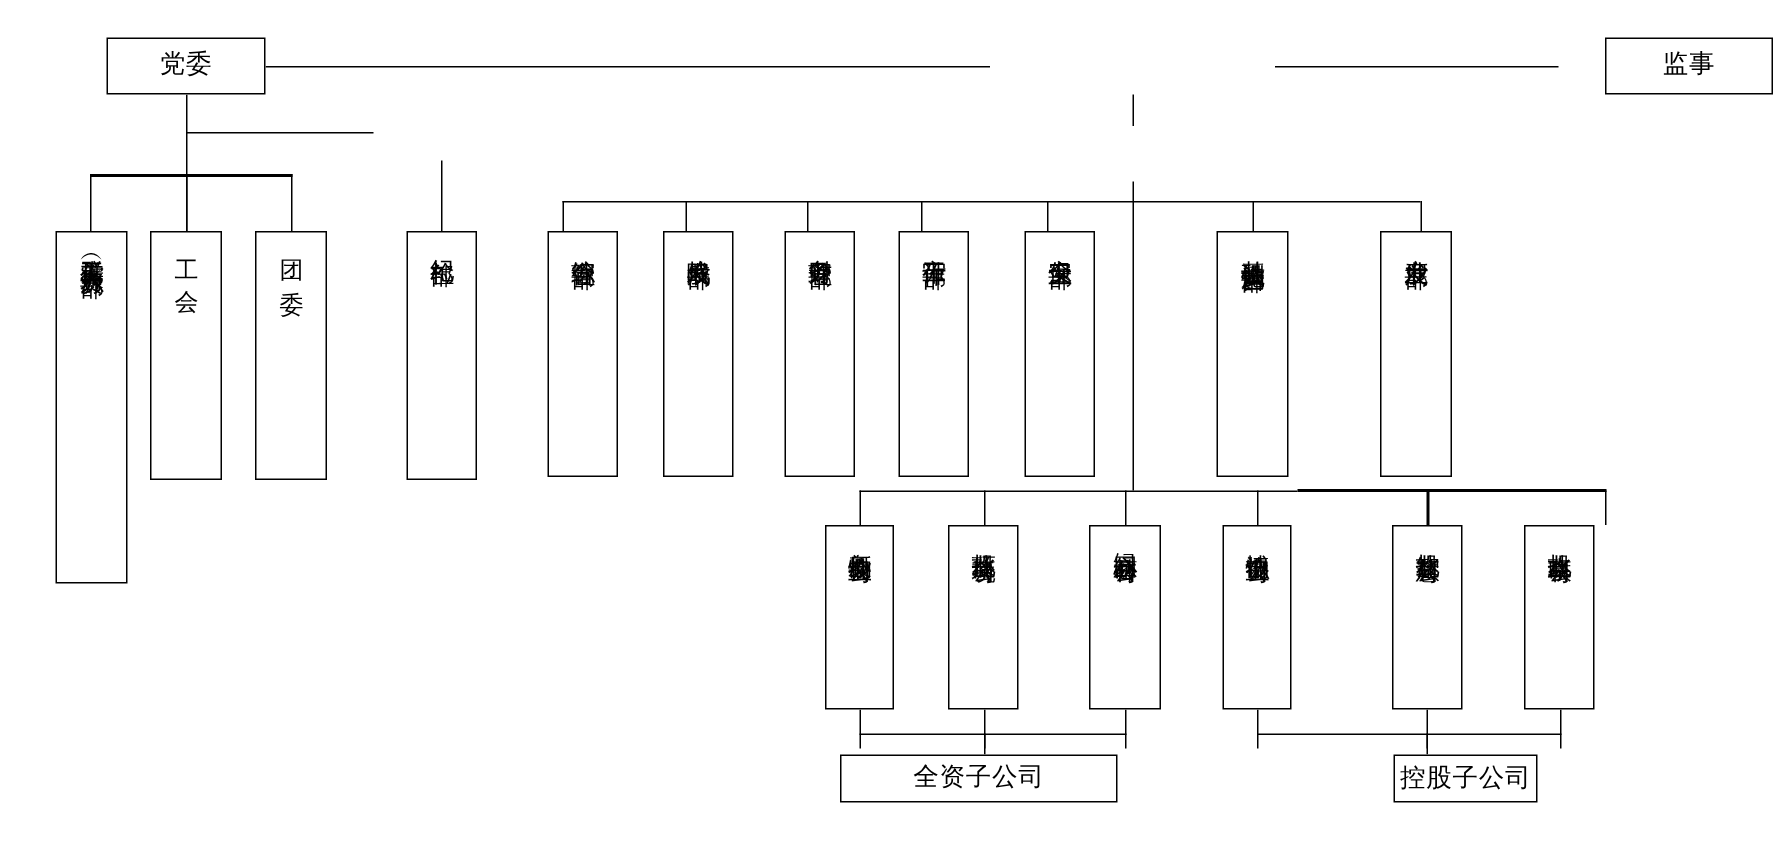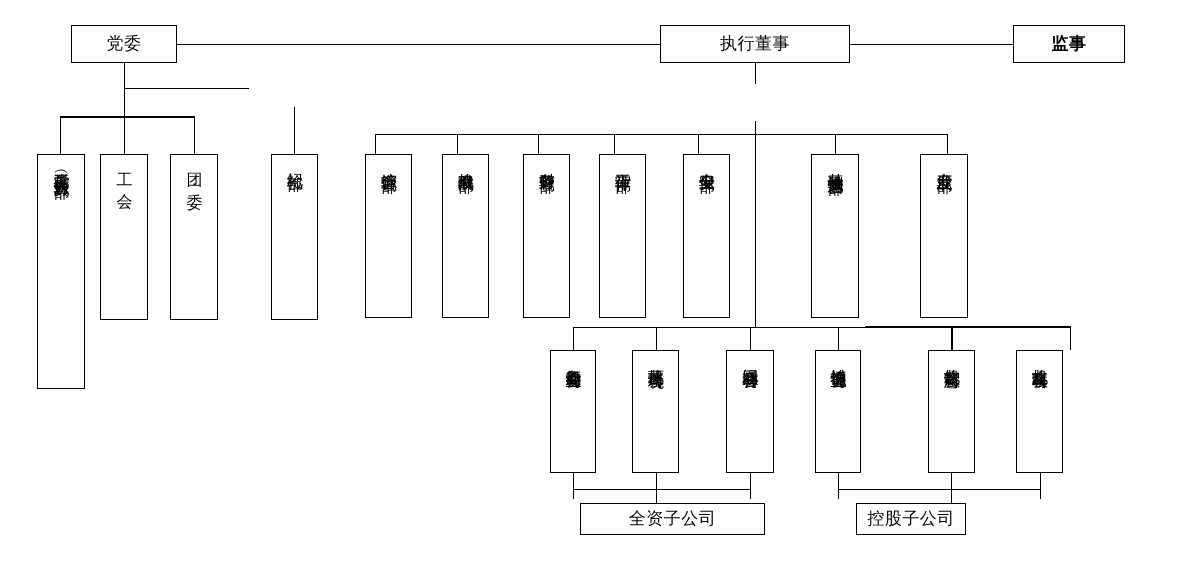--- a/index.html
+++ b/index.html
@@ -63,25 +63,22 @@
 </style>
 </head>
 <body>
 
 <div id="chart">
 
   <div class="box h-box" style="left:71px; top:25px; width:106px; height:38px;">
     <span class="lbl">党委</span>
   </div>
 
-  <div class="box h-box" style="left:660px; top:25px; width:190px; height:38px;">
-    <span class="lbl">执行董事</span>
-  </div>
 
-  <div class="box h-box" style="left:1013px; top:25px; width:112px; height:38px;font-weight:bold;">
+  <div class="box h-box" style="left:1070px; top:25px; width:112px; height:38px;">
     <span class="lbl">监事</span>
   </div>
 
 
 
   <div class="line h" style="left:850px; top:44px; width:189px;"></div>
 
   <div class="line h" style="left:177px; top:44px; width:483px;"></div>
 
   <div class="line v" style="left:755px; top:63px; height:21px;"></div>
@@ -172,27 +169,27 @@
   <div class="box v-box" style="left:1016px; top:350px; width:47px; height:123px;">
     <span class="lbl">北投卓联公司</span>
   </div>
 
   <div class="line v" style="left:573px; top:473px; height:26px;"></div>
   <div class="line v" style="left:656px; top:473px; height:26px;"></div>
   <div class="line v" style="left:750px; top:473px; height:26px;"></div>
   <div class="line h" style="left:573px; top:489px; width:178px;"></div>
   <div class="line v" style="left:656px; top:489px; height:14px;"></div>
 
-  <div class="box h-box" style="left:580px; top:503px; width:185px; height:32px;">
+  <div class="box h-box" style="left:560px; top:503px; width:185px; height:32px;">
     <span class="lbl">全资子公司</span>
   </div>
 
   <div class="line v" style="left:838px; top:473px; height:26px;"></div>
   <div class="line v" style="left:951px; top:473px; height:26px;"></div>
   <div class="line v" style="left:1040px; top:473px; height:26px;"></div>
   <div class="line h" style="left:838px; top:489px; width:203px;"></div>
   <div class="line v" style="left:951px; top:489px; height:14px;"></div>
 
-  <div class="box h-box" style="left:856px; top:503px; width:110px; height:32px;font-family:Liberation Serif, serif;">
+  <div class="box h-box" style="left:929px; top:503px; width:96px; height:32px;font-family:Liberation Serif, serif;">
     <span class="lbl">控股子公司</span>
   </div>
 
 </div>
 
 </body></html>

